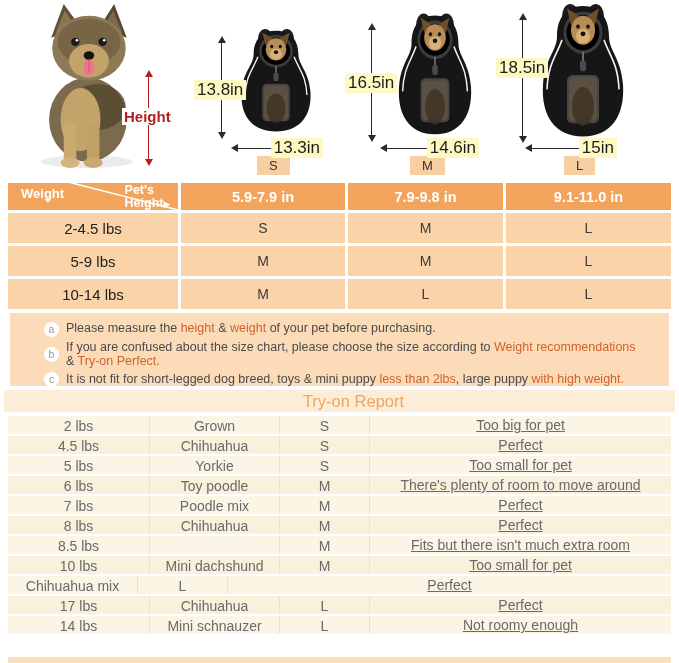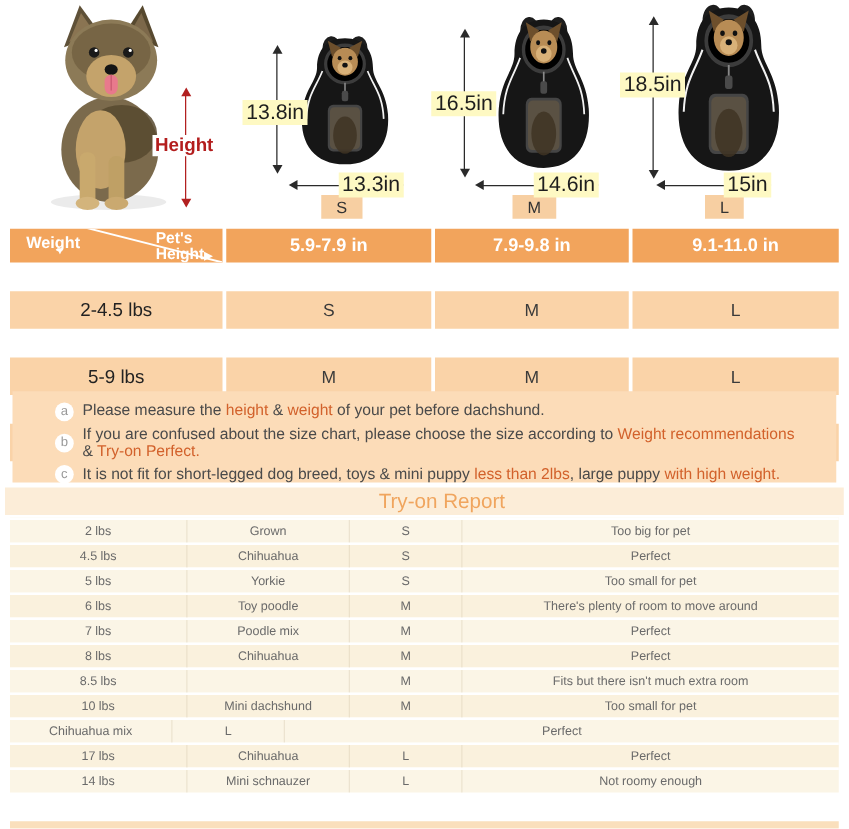--- a/index.html
+++ b/index.html
@@ -36,21 +36,21 @@
                   color:#b31d1d; z-index:2; }
   .size-badge { position:absolute; background:#f7cfa2; color:#333; font-size:13px;
                 padding:2px 12px; line-height:15px; }
 
   
   .size-table { position:absolute; left:8px; top:183px; width:663px; }
   .st-row { display:grid; grid-template-columns:170px 164px 155px 165px; column-gap:3px; margin-bottom:3px; }
   .st-head { height:27px; }
   .st-head .cell { background:#f2a45c; color:#fff; font-weight:bold; font-size:14.5px;
                    display:flex; align-items:center; justify-content:center; }
-  .st-body .cell { background:#fad3a8; height:30px; display:flex; align-items:center; justify-content:center;margin-top:20px; }
+  .st-body .cell { background:#fad3a8; height:30px; display:flex; align-items:center; justify-content:center; }
   .st-body .w { font-size:15px; color:#222; }
   .st-body .v { font-size:14px; color:#3b3b3b; }
   .corner { position:relative; overflow:hidden; }
   .corner svg { position:absolute; left:0; top:0; }
   .corner-weight { position:absolute; left:13px; top:3px; color:#fff; font-weight:bold; font-size:13px; }
   .corner-down { position:absolute; left:36px; top:13px; color:#fff; font-size:8px; }
   .corner-right-block { position:absolute; right:8px; top:1px; text-align:left; color:#fff;
                         font-weight:bold; font-size:12.5px; line-height:12.5px; }
   .corner-arrow { font-size:8.5px; }
 
@@ -61,28 +61,28 @@
   .note.center { align-items:center; }
   .nbadge { width:15px; height:15px; border-radius:50%; background:#fff; color:#999; font-size:10.5px;
             display:flex; align-items:center; justify-content:center; flex:none; margin-top:0.5px; }
   .hl { color:#d2612b; }
 
   
   .tryon-title { position:absolute; left:4px; top:390px; width:671px; height:22px; background:#fcedd8;
                  color:#f0a55e; font-size:16.5px; line-height:22px; text-align:center;padding-left:28px; }
   .tryon-table { position:absolute; left:8px; top:414px; width:663px; }
   .tr-row { display:flex; align-items:center; height:20px; border-top:2px solid #fff;
-            font-size:10px; color:#6a6a6a; }
+            font-size:14px; color:#6a6a6a; }
   .tr-row:nth-child(odd)  { background:#fbf5e6; }
   .tr-row:nth-child(even) { background:#faf1dd; }
   .tr-row > div { text-align:center; }
   .c-w { width:142px; border-right:1px solid rgba(210,195,165,.35); align-self:stretch; line-height:20px; }
   .c-b { width:130px; border-right:1px solid rgba(210,195,165,.35); align-self:stretch; line-height:20px; }
   .c-s { width:90px;  border-right:1px solid rgba(210,195,165,.35); align-self:stretch; line-height:20px; }
-  .c-c { flex:1; }
+  .c-c { flex:1;text-decoration:underline; }
   .bottom-strip { position:absolute; left:8px; top:657px; width:663px; height:6px; background:#fadfbc; }
 </style>
 </head>
 <body>
 
 <div class="canvas">
 
   <div class="hero">
 
     <svg class="img" style="left:20px;top:2px" width="140" height="168" viewBox="0 0 130 160">
@@ -243,21 +243,21 @@
       <div class="cell v">M</div>
       <div class="cell v">L</div>
       <div class="cell v">L</div>
     </div>
   </div>
 
   <div class="notes">
     <div class="note">
       <span class="nbadge">a</span>
       <span>
-        <span>Please measure the </span><span class="hl">height</span><span> &amp; </span><span class="hl">weight</span><span> of your pet before dachshund.</span>
+        <span>Please measure the </span><span class="hl">height</span><span> &amp; </span><span class="hl">weight</span><span> of your pet before purchasing.</span>
       </span>
     </div>
     <div class="note center">
       <span class="nbadge">b</span>
       <span>
         <span>If you are confused about the size chart, please choose the size according to </span><span class="hl">Weight recommendations</span><br>
         <span>&amp; </span><span class="hl">Try-on Perfect.</span>
       </span>
     </div>
     <div class="note">

